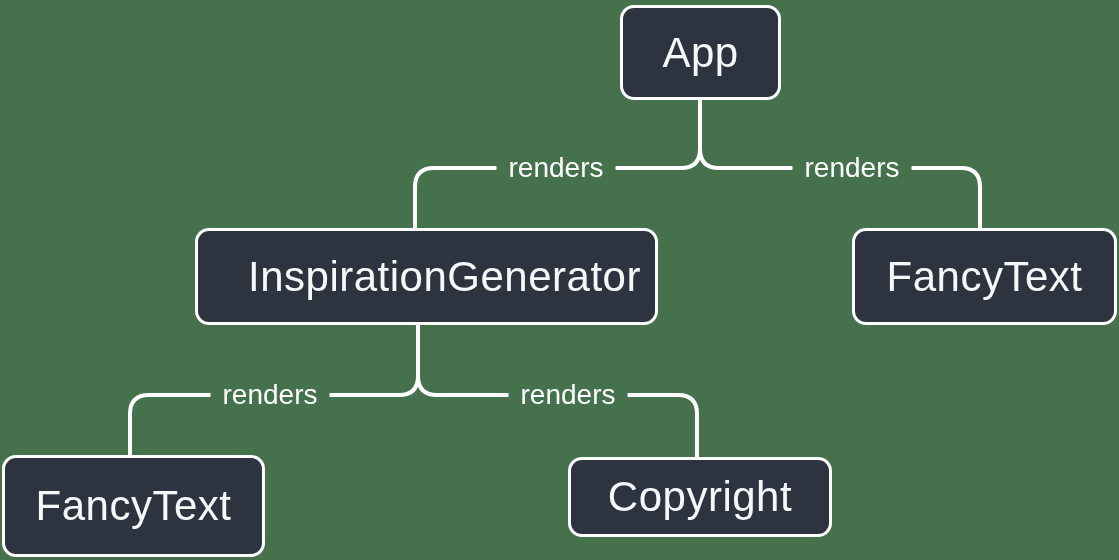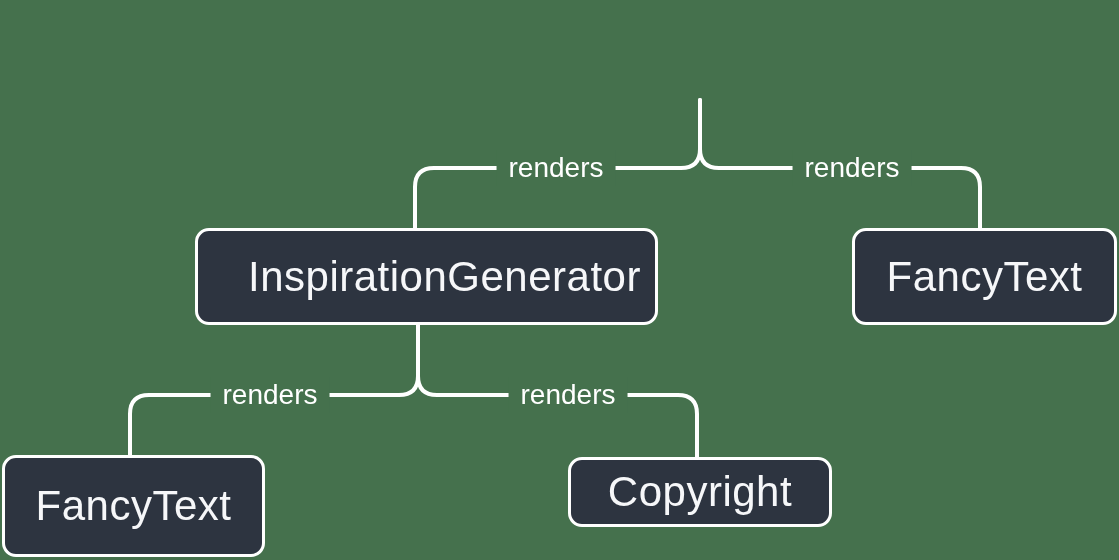--- a/index.html
+++ b/index.html
@@ -46,21 +46,21 @@
     color:var(--node-text);
     font-size:42px;
     font-weight:400;
     letter-spacing:0.5px;
     white-space:nowrap;
   }
   .node-app            {left:620px; top:5px;   width:161px; height:95px;}
   .node-inspiration    {left:195px; top:228px; width:463px; height:97px;padding-left:36px;}
   .node-fancytext-top  {left:852px; top:228px; width:265px; height:97px;}
   .node-fancytext-bottom{left:2px;  top:455px; width:263px; height:102px;}
-  .node-copyright      {left:568px; top:457px; width:264px; height:70px;}
+  .node-copyright      {left:568px; top:457px; width:264px; height:80px;}
   .edge-label{
     position:absolute;
     transform:translate(-50%,-50%);
     background:var(--background);
     color:var(--edge-label-text);
     font-size:28px;
     font-weight:400;
     padding:2px 12px;
     white-space:nowrap;
   }
@@ -79,20 +79,23 @@
     <path class="edge" d="M700 100 L700 149 Q700 168 719 168 L961 168 Q980 168 980 187 L980 228"></path>
     <path class="edge" d="M418 325 L418 376 Q418 395 399 395 L149 395 Q130 395 130 414 L130 455"></path>
     <path class="edge" d="M418 325 L418 376 Q418 395 437 395 L678 395 Q697 395 697 414 L697 457"></path>
   </svg>
 
   <div class="edge-label lbl-0">renders</div>
   <div class="edge-label lbl-1">renders</div>
   <div class="edge-label lbl-2">renders</div>
   <div class="edge-label lbl-3">renders</div>
 
+  <div class="node node-app">
+    <span>App</span>
+  </div>
 
   <div class="node node-inspiration">
     <span>InspirationGenerator</span>
   </div>
 
   <div class="node node-fancytext-top">
     <span>FancyText</span>
   </div>
 
   <div class="node node-fancytext-bottom">

